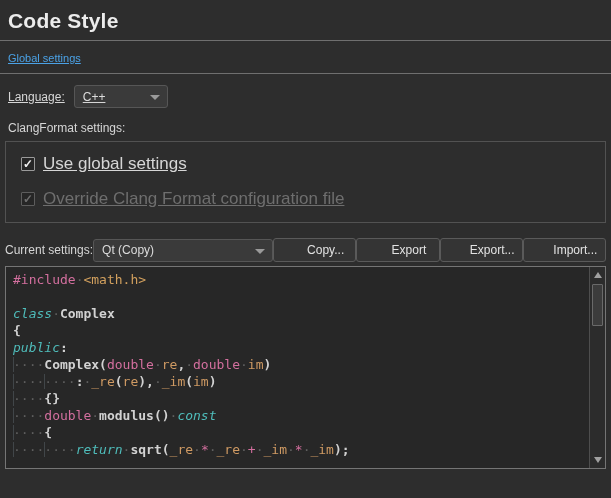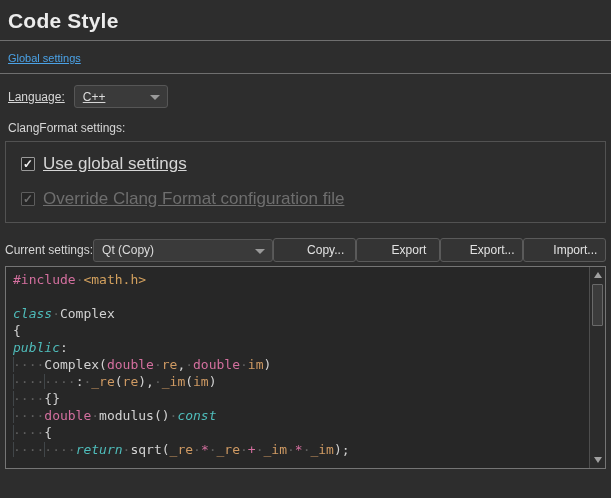--- a/index.html
+++ b/index.html
@@ -78,21 +78,21 @@
   }
   .code { padding:4px 20px 0 7px; white-space:pre; }
   .cl { height:17px; }
   .tk-pp  { color:#d36f9e; }
   .tk-typ { color:#d36f9e; }
   .tk-op  { color:#d36f9e; }
   .tk-str { color:#d2a05e; }
   .tk-par { color:#cf9a63; }
   .tk-fld { color:#cf9a63; }
   .tk-kw  { color:#4fbdbb; font-style:italic; }
-  .tk-txt { color:#d2d2d2; }
+  .tk-txt { color:#d2d2d2;font-weight:bold; }
   .tk-ws  { color:#5e5e5e; }
   .tk-wsg { color:#5e5e5e; box-shadow:inset 1px 0 0 #414649; }
 
   .vscroll {
     position:absolute; top:0; right:0; bottom:0; width:16px;
     background:#2c2c2c; border-left:1px solid #4e4e4e;
   }
   .sbtn {
     position:absolute; left:1px; right:1px; height:14px;
     display:flex; align-items:center; justify-content:center; cursor:pointer;

